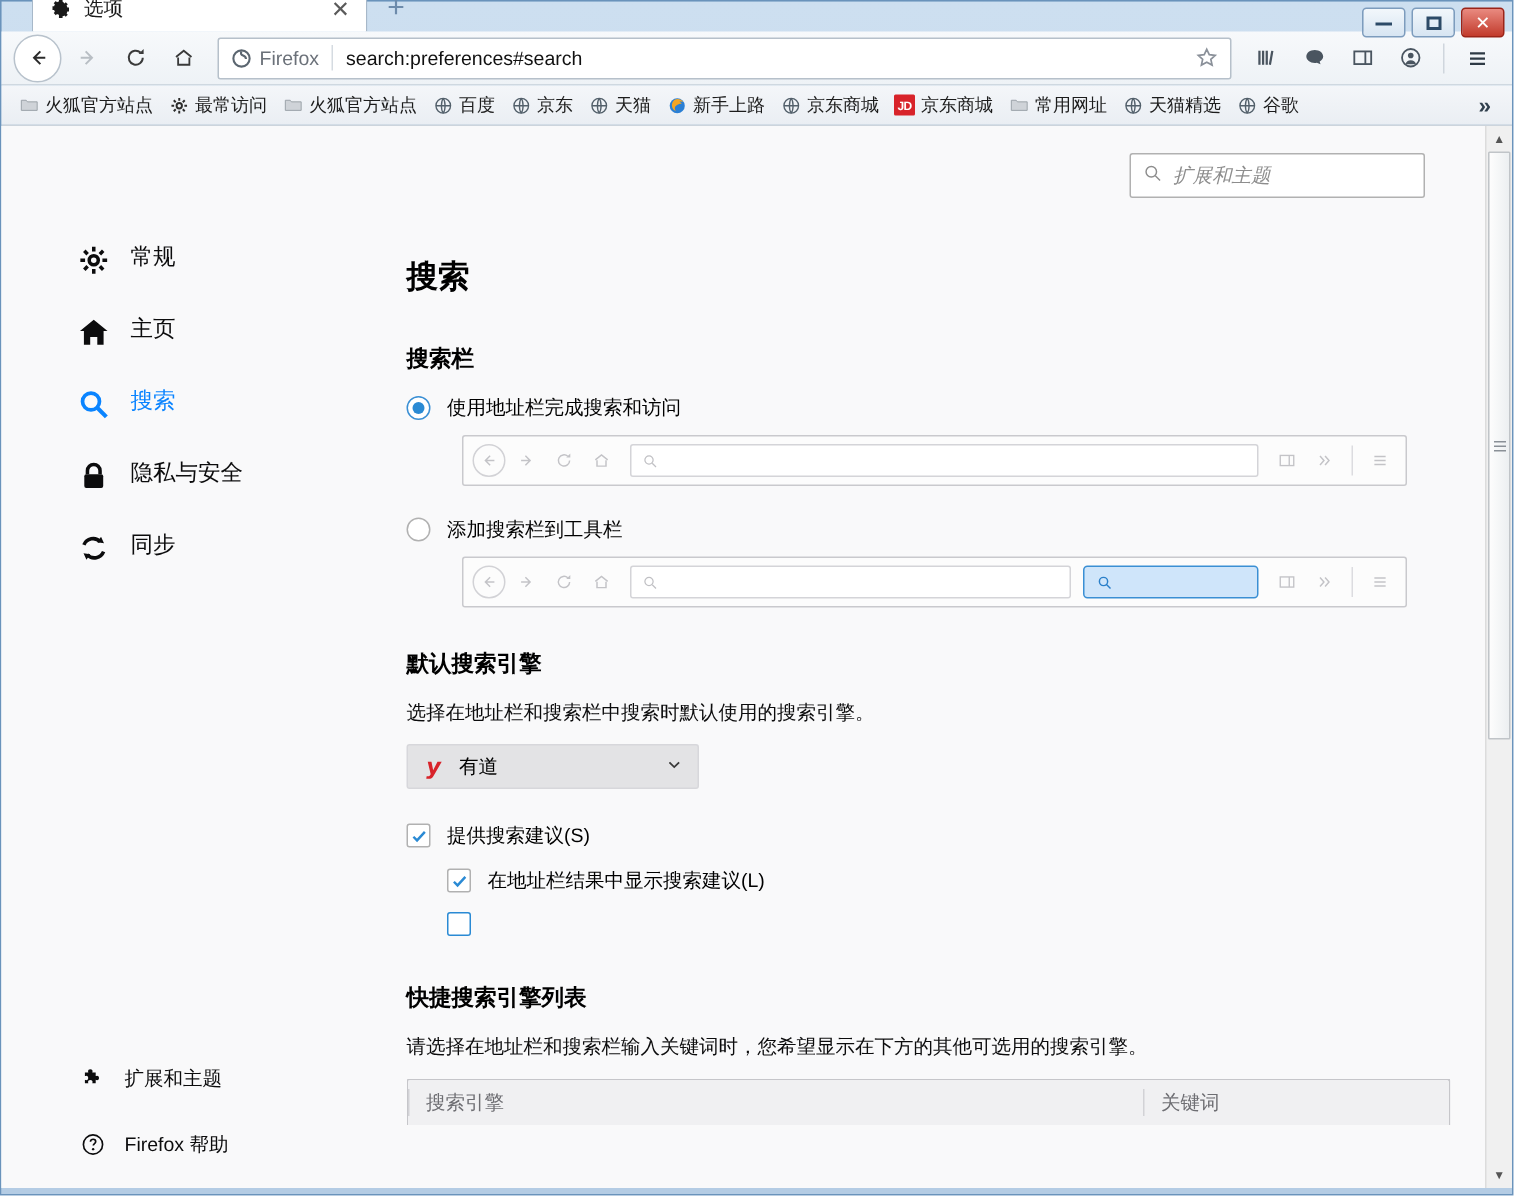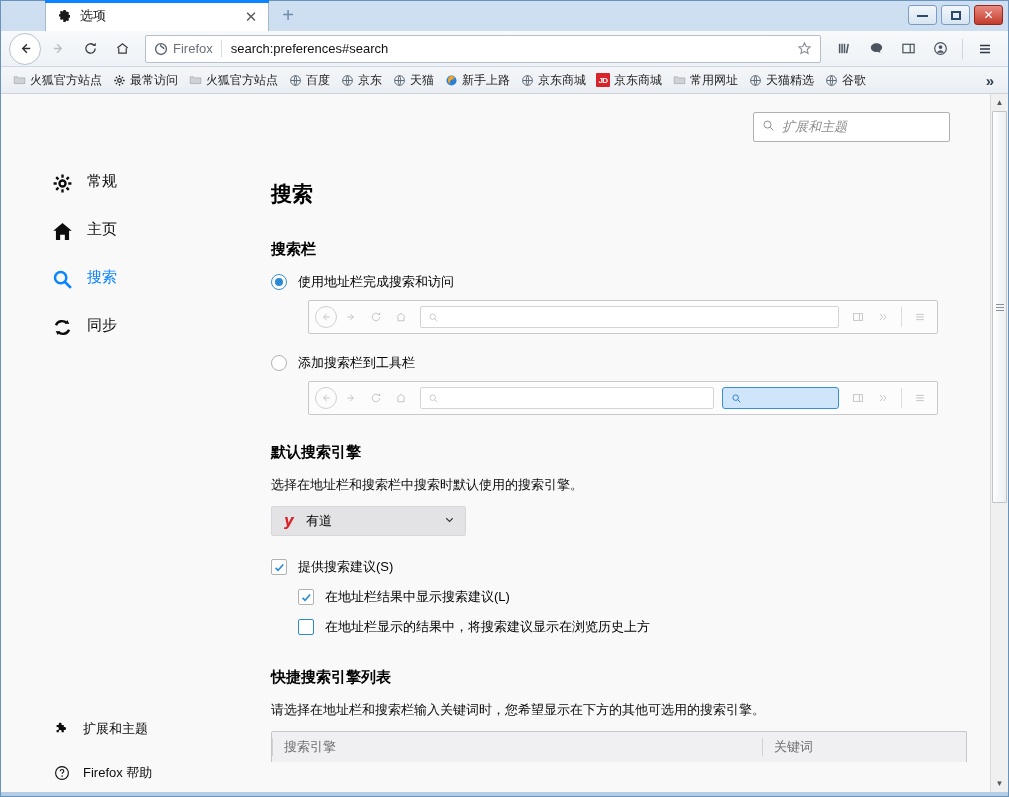--- a/index.html
+++ b/index.html
@@ -13,23 +13,23 @@
   .window {
     width: 1009px; height: 797px;
     position: relative;
     background: linear-gradient(#cddff0, #b9d0e6);
     border: 1px solid #6a93bb;
     display: flex; flex-direction: column;
   }
 
   
   .tabstrip {
-    height: 30px; position: relative;
+    height: 20px; position: relative;
     display: flex; align-items: flex-end;
-    padding-left: 44px;
+    padding-left: 20px;
     flex: 0 0 auto;
   }
   .tab {
     width: 224px; height: 31px;
     background: #fff;
     border: 1px solid #a7b8c9;
     border-bottom: none;
     border-radius: 2px 2px 0 0;
     display: flex; align-items: center;
     padding: 0 8px 0 10px;
@@ -539,20 +539,29 @@
             <span>主页</span>
           </div>
           <div class="nav-item active">
             <span class="ic">
               <svg viewBox="0 0 16 16" width="21" height="21">
                   <circle cx="6.6" cy="6.6" r="4.3" fill="none" stroke="#0a84ff" stroke-width="1.9"></circle>
                   <path d="M9.9 9.9L14.4 14.4" stroke="#0a84ff" stroke-width="2.1"></path>
                 </svg>
             </span>
             <span>搜索</span>
+          </div>
+          <div class="nav-item">
+            <span class="ic">
+              <svg viewBox="0 0 16 16" width="21" height="21">
+                  <path d="M4.8 7V5.2a3.2 3.2 0 016.4 0V7" fill="none" stroke="#0c0c0d" stroke-width="1.8"></path>
+                  <rect x="3.2" y="7" width="9.6" height="7" rx="1" fill="#0c0c0d"></rect>
+                </svg>
+            </span>
+            <span>隐私与安全</span>
           </div>
           <div class="nav-item">
             <span class="ic">
               <svg viewBox="0 0 16 16" width="21" height="21">
                   <path d="M3 6.3a5 5 0 018.3-1.6" fill="none" stroke="#0c0c0d" stroke-width="1.8"></path>
                   <path d="M13 9.7a5 5 0 01-8.3 1.6" fill="none" stroke="#0c0c0d" stroke-width="1.8"></path>
                   <path fill="#0c0c0d" d="M11.7 2.2l1.5 3.2-3.4-.4zM4.3 13.8l-1.5-3.2 3.4.4z"></path>
                 </svg>
             </span>
             <span>同步</span>
@@ -727,21 +736,20 @@
           <div class="cb-row indent">
             <span class="checkbox on">
               <svg viewBox="0 0 16 16" width="13" height="13">
                   <path fill="none" stroke="#2a8ad4" stroke-width="2" d="M3.2 8.4l3 3 6.4-7"></path>
                 </svg>
             </span>
             <span class="cb-label">在地址栏结果中显示搜索建议(L)</span>
           </div>
           <div class="cb-row indent">
             <span class="checkbox empty"></span>
-            <span class="cb-label">在地址栏显示的结果中，将搜索建议显示在浏览历史上方</span>
           </div>
 
           <h2 class="section" style="margin-top:32px">快捷搜索引擎列表</h2>
           <div class="sec-desc">请选择在地址栏和搜索栏输入关键词时，您希望显示在下方的其他可选用的搜索引擎。</div>
 
           <div class="table-head">
             <div class="th c1">搜索引擎</div>
             <div class="th c2">关键词</div>
           </div>
         </div>

